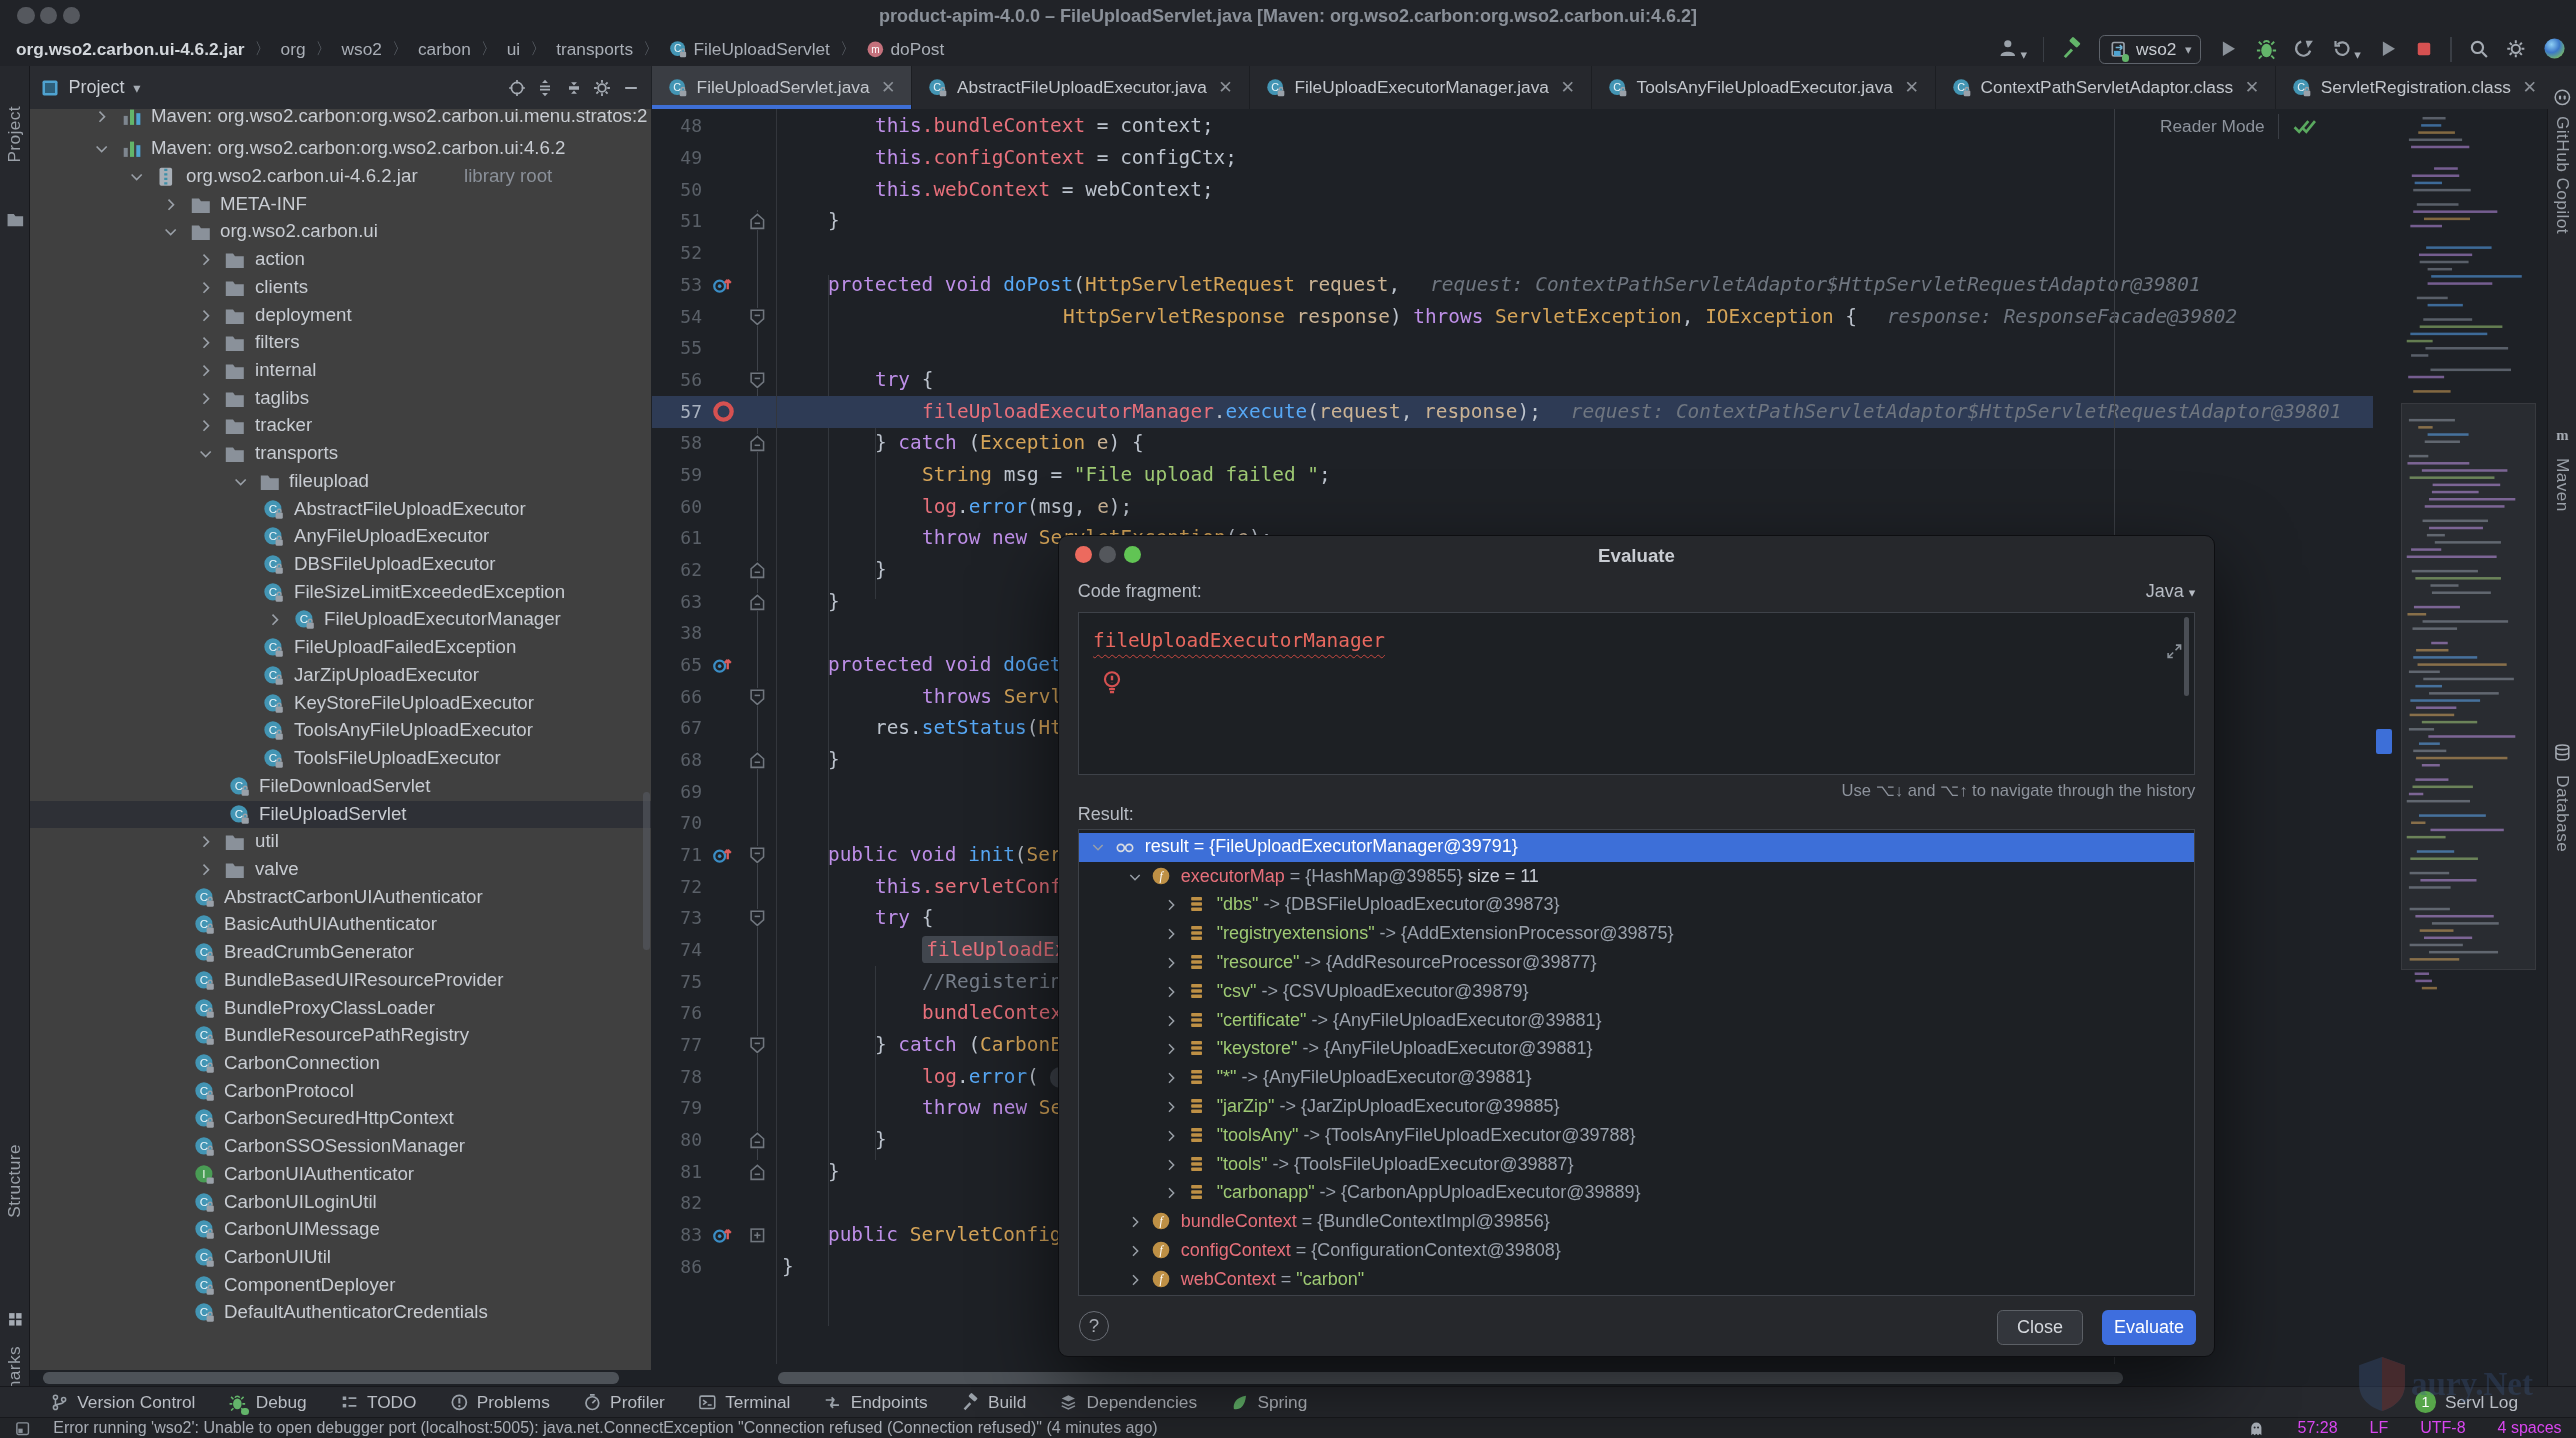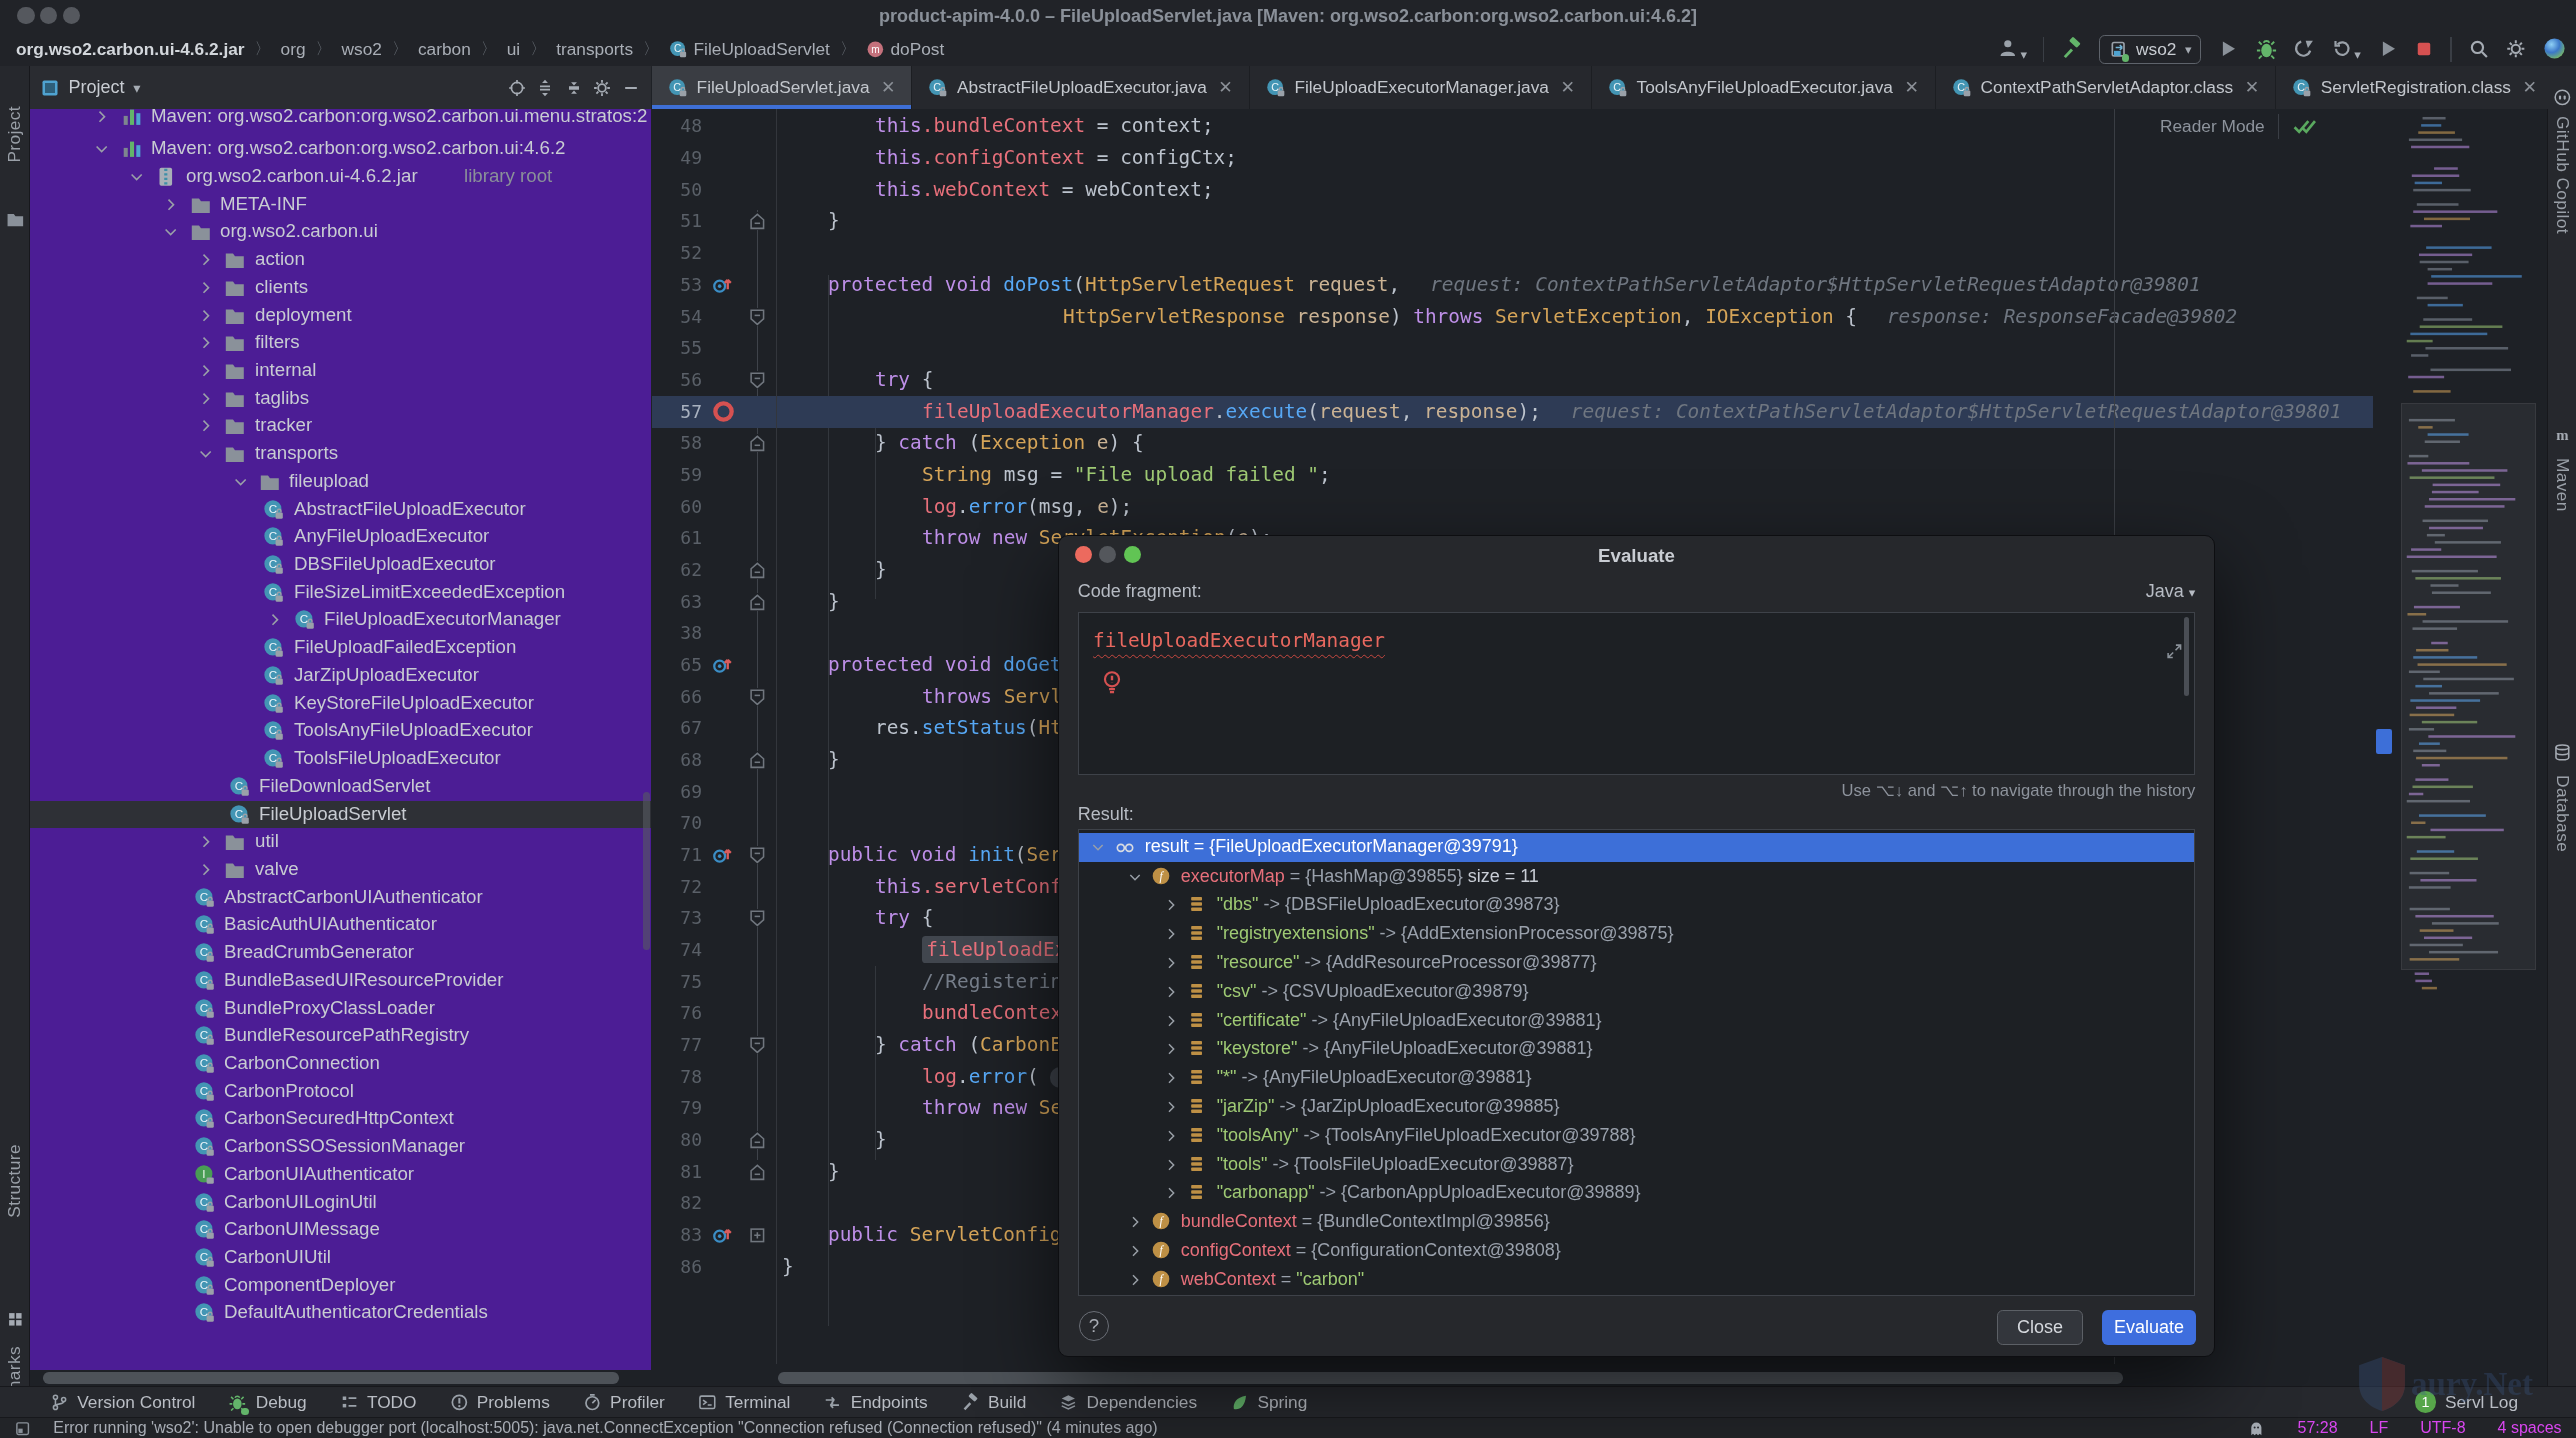--- a/index.html
+++ b/index.html
@@ -22,21 +22,21 @@
   
   #stripe-left{left:0;top:66px;width:30px;height:1320px;background:#26282D;border-right:1.4px solid #17181C;box-sizing:border-box;}
   #stripe-right{right:0;top:66px;width:29px;height:1320px;background:#26282D;border-left:1.4px solid #17181C;box-sizing:border-box;}
   .vlabel{font-size:17.3px;color:#9AA0A8;letter-spacing:0.4px;}
   .vl-up{writing-mode:vertical-rl;transform:rotate(180deg);}
   .vl-down{writing-mode:vertical-rl;}
   
   #proj-header{left:30px;top:66px;width:621px;height:43px;background:#2A2C31;display:flex;align-items:center;padding:0 10px;box-sizing:border-box;gap:8.6px;}
   #proj-header .title{font-size:18px;color:#C8CCD2;}
   #proj-header .spacer{flex:1;}
-  #project-tree{left:30px;top:109px;width:621px;height:1261px;background:#4c1d95;overflow:hidden;}
+  #project-tree{left:30px;top:109px;width:621px;height:1261px;background:#404040;overflow:hidden;}
   .trow{position:absolute;left:0;width:621px;height:27px;display:flex;align-items:center;font-size:18.7px;color:#C8CCD2;white-space:nowrap;}
   .trow.sel{background:#2E3036;}
   .trow .sfx{color:#8A9099;margin-left:10px;}
   .tree-scroll-h{left:43px;top:1372px;width:576px;height:11.5px;background:#565A62;border-radius:5.8px;opacity:.85;}
   .tree-scroll-v{left:643px;top:792px;width:7.2px;height:158px;background:#565A62;border-radius:3.6px;opacity:.6;}
   
   #tabbar{left:652px;top:66px;width:1896px;height:43px;background:#26282D;display:flex;align-items:stretch;overflow:hidden;}
   .tab{display:flex;align-items:center;gap:8.6px;padding:0 16px;font-size:17.3px;color:#C3C7CD;position:relative;border-right:0.7px solid #1C1E22;}
   .tab.active{background:#3A3D43;}
   .tab.active::after{content:"";position:absolute;left:0;right:0;bottom:0;height:4.3px;background:#3E6FD6;}

